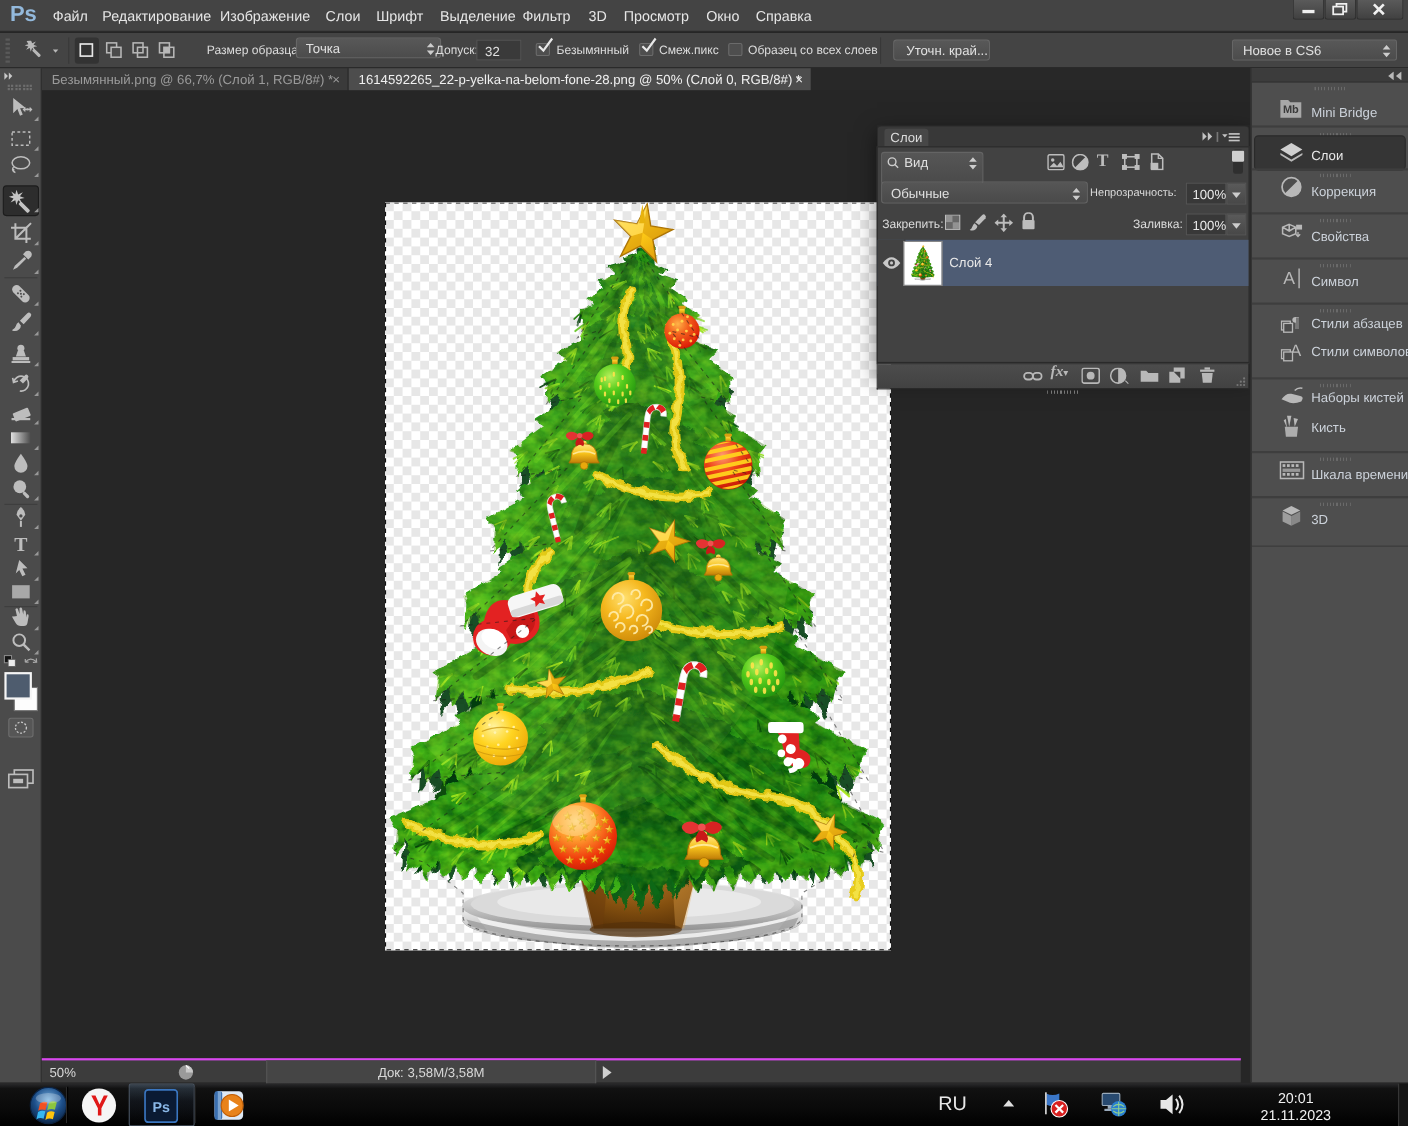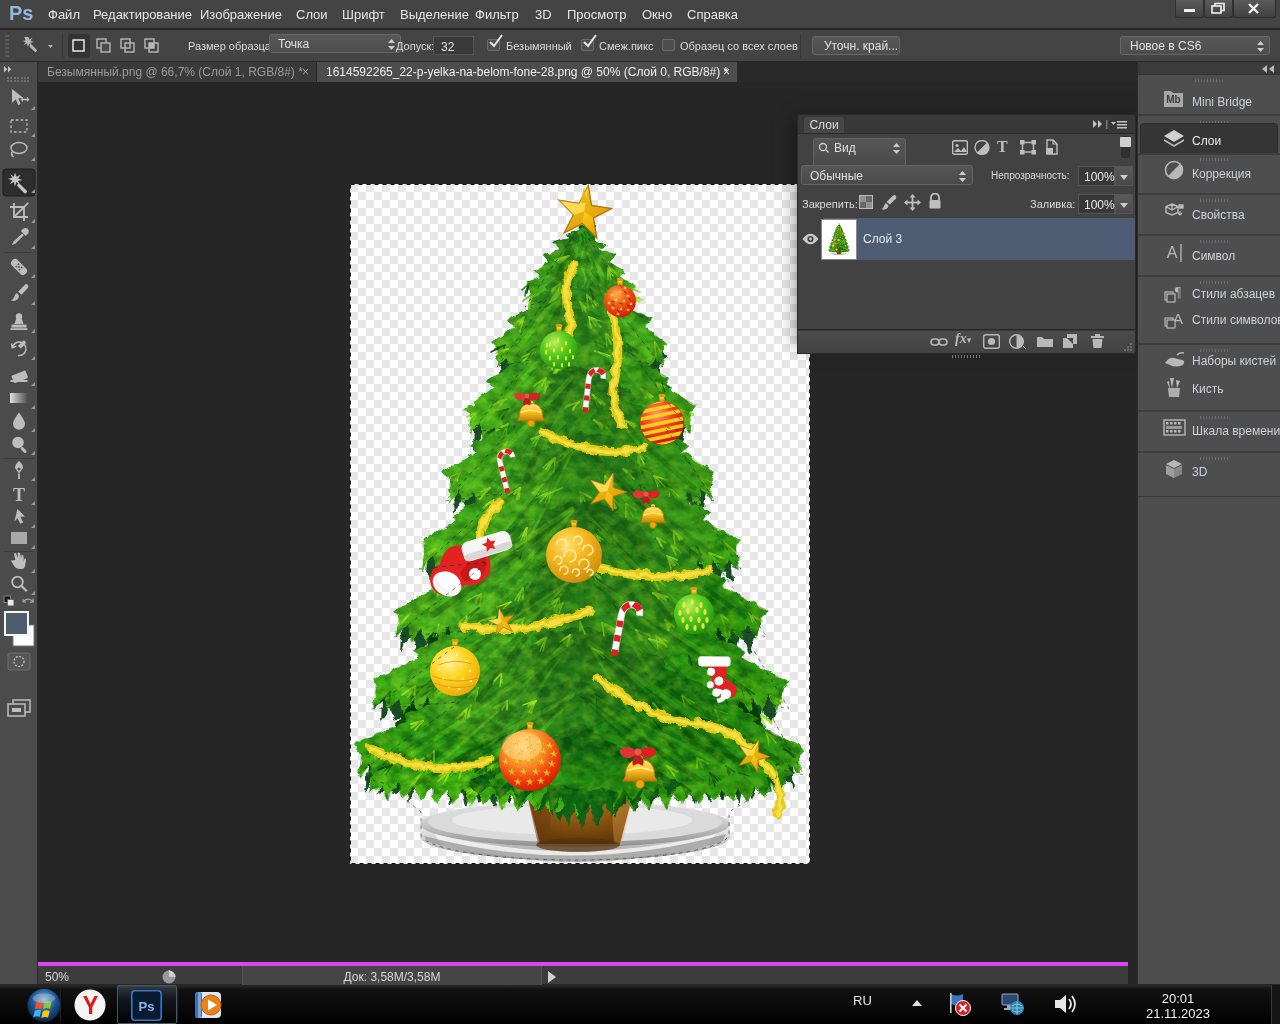--- a/index.html
+++ b/index.html
@@ -15,21 +15,21 @@
 .numbox{position:absolute;background:#3a3a3a;border:1px solid #555;color:#e0e0e0;font-size:12px}
 .cb{position:absolute;width:13px;height:12px;background:#4e4e4e;border:1px solid #6b6b6b;border-radius:2px}
 #tabbar{left:0;top:62px;width:1280px;height:20px;background:#282828}
 .tab{position:absolute;top:0;height:20px;font-size:12px;padding-top:3px;white-space:nowrap}
 #leftbar{left:0;top:62px;width:38px;height:922px;background:#4b4b4b;border-right:1px solid #2b2b2b}
 #dock{left:1137px;top:62px;width:143px;height:922px;background:#4e4e4e;border-left:1px solid #2e2e2e}
 .dockrow{position:absolute;left:16px;width:141px;height:36px}
 .docktext{position:absolute;left:38px;top:11px;font-size:12px;color:#ccd2da;white-space:nowrap}
 .grip{position:absolute;width:28px;height:3px;background-image:repeating-linear-gradient(90deg,#6a6a6a 0 1px,transparent 1px 3px)}
 #canvaswrap{left:350px;top:184px;width:460px;height:680px;background:#fff}
-#statusbar{left:38px;top:962px;width:1090px;height:22px;background:#3c3c3c;border-top:4px solid #d946ef}
+#statusbar{left:38px;top:962px;width:1090px;height:22px;background:#3c3c3c;border-top:2px solid #d946ef}
 #taskbar{left:0;top:985px;width:1280px;height:39px;background:linear-gradient(#2a2a2c 0%,#111 12%,#0a0a0a 55%,#000 100%)}
 #layers{left:797px;top:114px;width:339px;height:226px}
 .licon{position:absolute}
 .ltxt{font-size:12px;color:#dcdcdc;position:absolute}
 </style></head><body>
 
 <div class="abs" id="menubar">
  <div id="pslogo">Ps</div>
  <div class="menu" style="left:48px">Файл</div>
  <div class="menu" style="left:93px">Редактирование</div>
@@ -1802,21 +1802,21 @@
         <rect x="13" y="0" width="1.5" height="9" fill="#777"></rect>
         <path d="M18,2 l5,0 -2.5,3 z"></path>
         <rect x="24" y="1" width="10" height="1.5"></rect>
         <rect x="24" y="4" width="10" height="1.5"></rect>
         <rect x="24" y="7" width="10" height="1.5"></rect>
       </g>
     </svg>
 
  <div class="abs" style="left:0;top:19px;width:339px;height:197px;background:#424242;border:1px solid #2a2a2a"></div>
 
- <div class="abs" style="left:16px;top:24px;width:93px;height:30px;background:linear-gradient(#565656,#4a4a4a);border:1px solid #646464;border-radius:3px">
+ <div class="abs" style="left:4px;top:24px;width:93px;height:30px;background:linear-gradient(#565656,#4a4a4a);border:1px solid #646464;border-radius:3px">
    <svg style="position:absolute;left:4px;top:3px" width="12" height="12">
         <circle cx="5" cy="5" r="3.5" fill="none" stroke="#ccc" stroke-width="1.3"></circle>
         <path d="M7.5,7.5 l3,3" stroke="#ccc" stroke-width="1.3"></path>
       </svg>
    <span style="position:absolute;left:20px;top:2px;font-size:12px;color:#e0e0e0">Вид</span>
    <svg style="position:absolute;right:4px;top:3px" width="9" height="13">
         <path d="M4.5,1 L8,5 H1 Z M4.5,12 L1,8 H8 Z" fill="#ccc"></path>
       </svg>
  </div>
  <svg class="abs" style="left:155px;top:26px" width="16" height="15">
@@ -1839,21 +1839,21 @@
       </g>
     </svg>
  <svg class="abs" style="left:247px;top:25px" width="15" height="16">
       <path d="M3,1 h6 l4,4 v10 h-10 z" fill="none" stroke="#bdbdbd" stroke-width="1.4"></path>
       <path d="M9,1 v4 h4" fill="none" stroke="#bdbdbd" stroke-width="1.2"></path>
       <rect x="2" y="9" width="7" height="6" fill="#bdbdbd"></rect>
     </svg>
  <div class="abs" style="left:324px;top:22px;width:9px;height:22px;background:#2f2f2f;border-radius:2px"></div>
  <div class="abs" style="left:323px;top:23px;width:11px;height:10px;background:#cfcfcf;border-radius:1px"></div>
 
- <div class="abs" style="left:4px;top:51px;width:172px;height:20px;background:linear-gradient(#565656,#4a4a4a);border:1px solid #646464;border-radius:3px">
+ <div class="abs" style="left:4px;top:51px;width:188px;height:20px;background:linear-gradient(#565656,#4a4a4a);border:1px solid #646464;border-radius:3px">
   <span style="position:absolute;left:8px;top:3px;font-size:12px;color:#e0e0e0">Обычные</span>
   <svg style="position:absolute;right:5px;top:4px" width="9" height="13">
         <path d="M4.5,1 L8,5 H1 Z M4.5,12 L1,8 H8 Z" fill="#ccc"></path>
       </svg>
  </div>
  <div class="ltxt" style="left:194px;top:56px;font-size:10px">Непрозрачность:</div>
  <div class="abs" style="left:281px;top:52px;width:37px;height:20px;background:#383838;border:1px solid #555;color:#e8e8e8;font-size:12px;padding:3px 0 0 5px">100%</div>
  <div class="abs" style="left:318px;top:52px;width:18px;height:20px;background:linear-gradient(#5a5a5a,#484848);border:1px solid #555"><svg width="16" height="18">
         <path d="M4,8 h8 l-4,5 z" fill="#ccc"></path>
       </svg></div>
@@ -1897,21 +1897,21 @@
  <svg class="abs" style="left:5px;top:119px" width="17" height="12">
       <path d="M0.5,6 Q8.5,-4.5 16.5,6 Q8.5,16.5 0.5,6 z" fill="#c9c9c9"></path>
       <circle cx="8.5" cy="6" r="3.1" fill="#424242"></circle>
       <circle cx="8.5" cy="6" r="1.4" fill="#c9c9c9"></circle>
     </svg>
 
  <div class="abs" style="left:25px;top:106px;width:34px;height:39px;background:#fff;outline:1px solid #888"></div>
  <svg class="abs" style="left:27px;top:108px" width="30" height="35" viewBox="-75 -15 610 740">
    <use href="#minitree"></use>
  </svg>
- <div class="abs" style="left:66px;top:118px;font-size:12px;color:#e8e8e8">Слой 3</div>
+ <div class="abs" style="left:66px;top:118px;font-size:12px;color:#e8e8e8">Слой 4</div>
 
  <div class="abs" style="left:0;top:216px;width:339px;height:24px;background:linear-gradient(#4c4c4c,#424242);border:1px solid #2a2a2a;border-top:1px solid #383838"></div>
  <svg class="abs" style="left:133px;top:222px" width="18" height="12">
       <g fill="none" stroke="#b8b8b8" stroke-width="1.6">
         <rect x="1" y="3" width="8" height="6" rx="3"></rect>
         <rect x="9" y="3" width="8" height="6" rx="3"></rect>
       </g>
     </svg>
  <div class="abs" style="left:158px;top:217px;font-size:14px;font-style:italic;color:#b8b8b8;font-family:'Liberation Serif'"><b>fx</b><span style="font-size:9px;font-style:normal">▾</span></div>
  <svg class="abs" style="left:186px;top:220px" width="17" height="15">
@@ -2125,21 +2125,21 @@
  </svg>
  <div class="abs" style="left:177px;top:3px;width:1px;height:33px;background:#222"></div>
  <svg class="abs" style="left:192px;top:4px" width="33" height="33">
   <rect x="3" y="3" width="26" height="26" rx="4" fill="#dfe9f5"></rect>
   <rect x="3" y="3" width="7" height="26" rx="2" fill="#3a6fb0"></rect>
   <rect x="6" y="3" width="3" height="26" fill="#7ba3d0"></rect>
   <circle cx="19" cy="16" r="10" fill="#e8821a"></circle>
       <circle cx="19" cy="16" r="10" fill="none" stroke="#c05f08" stroke-width="1"></circle>
   <path d="M16,10.5 L25,16 16,21.5 z" fill="#fff"></path>
  </svg>
- <div class="abs" style="left:853px;top:8px;font-size:13px;color:#e8e8e8">RU</div>
+ <div class="abs" style="left:853px;top:8px;font-size:18px;color:#e8e8e8">RU</div>
  <svg class="abs" style="left:908px;top:13px" width="18" height="10">
       <path d="M9,2 L14,8 H4 z" fill="#e0e0e0"></path>
     </svg>
  <svg class="abs" style="left:946px;top:6px" width="28" height="26">
   <path d="M5,3 q6,3 12,0 v10 q-6,3 -12,0 z" fill="#3a76c8"></path>
       <rect x="4" y="2" width="1.6" height="20" fill="#ccc"></rect>
   <circle cx="17" cy="17" r="7.5" fill="#d82020" stroke="#fff" stroke-width="1"></circle>
       <path d="M13.5,13.5 l7,7 M20.5,13.5 l-7,7" stroke="#fff" stroke-width="2"></path>
  </svg>
  <svg class="abs" style="left:1000px;top:7px" width="26" height="24">

